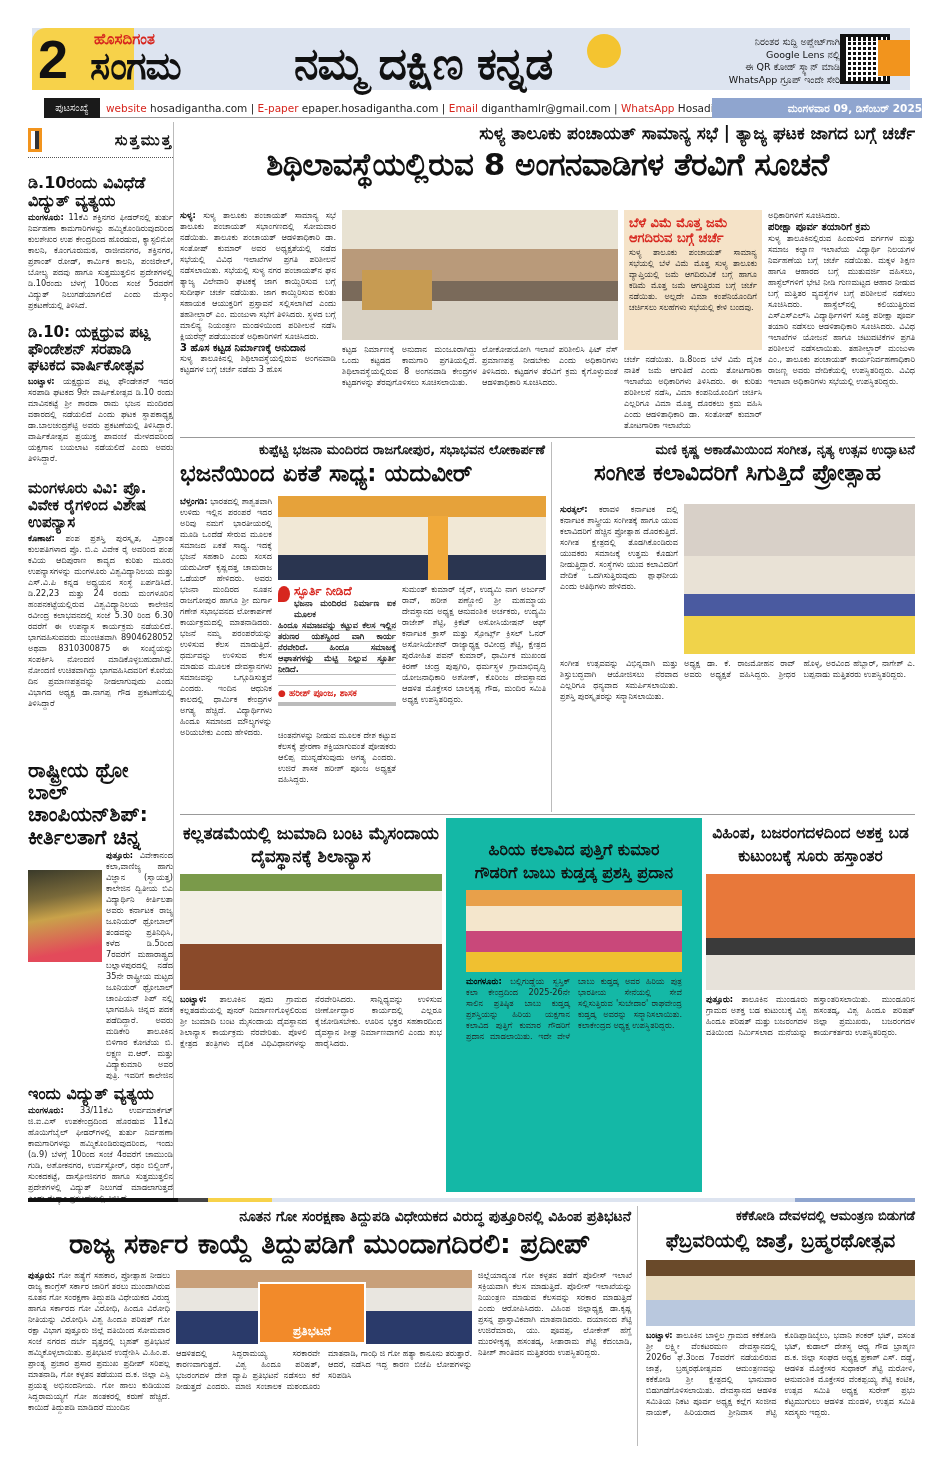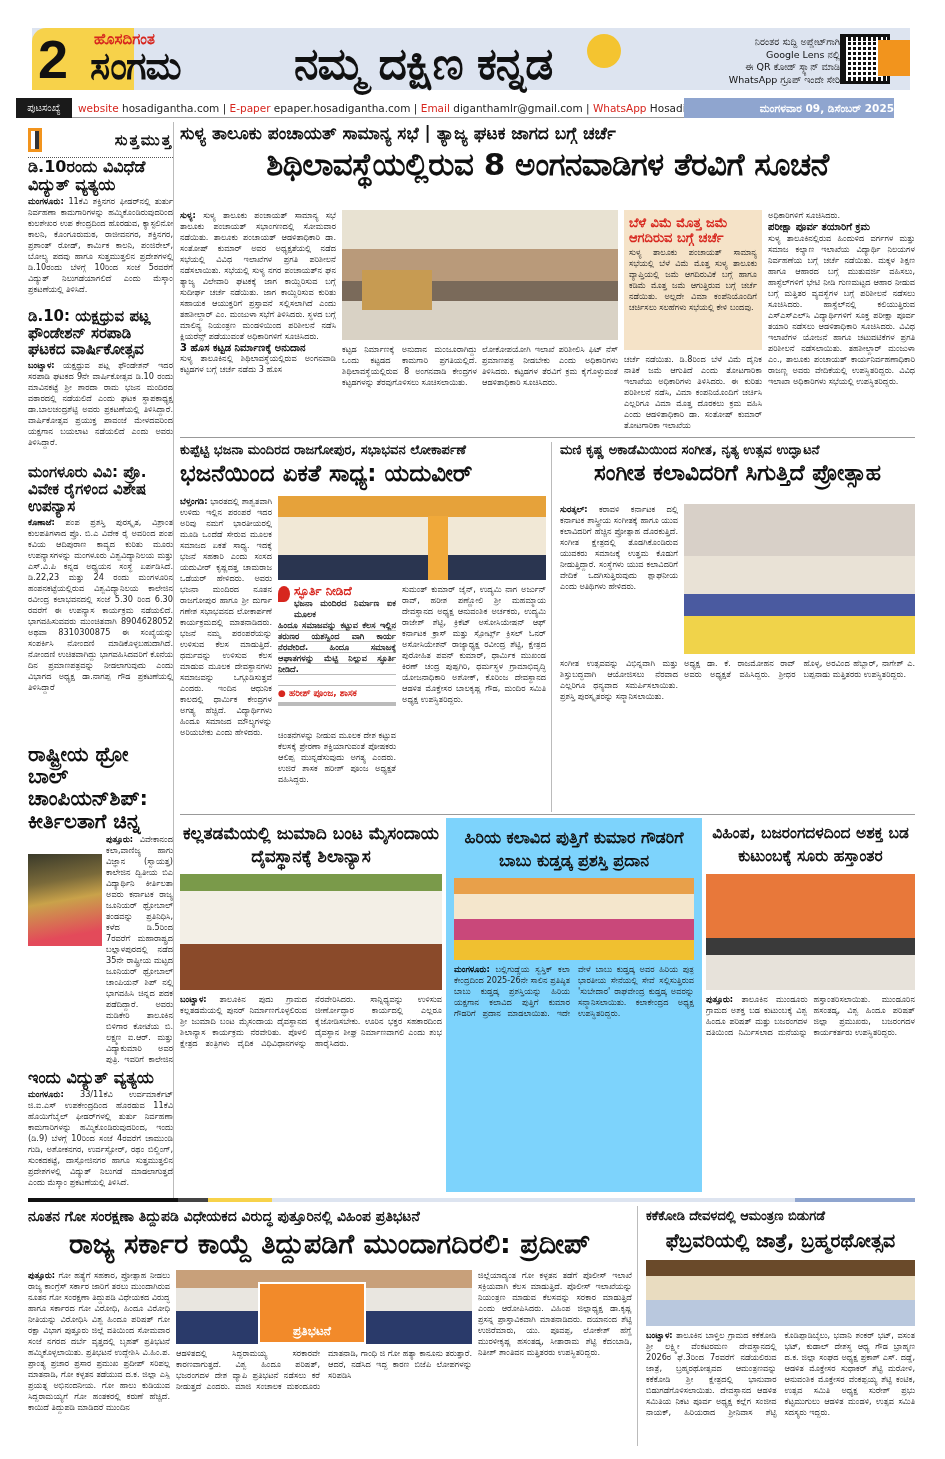--- a/index.html
+++ b/index.html
@@ -12,27 +12,27 @@
 #pgnum{left:6px;top:2px;font:bold 54px "Liberation Sans",sans-serif;color:#111;line-height:58px}
 #brand-top{left:62px;top:2px;font:bold 15px "DejaVu Sans",sans-serif;color:#d7261e}
 #brand{left:58px;top:16px;font:bold 38px "DejaVu Sans",sans-serif;color:#111;letter-spacing:-1px}
 #section-title{left:262px;top:10px;font:bold 44px "DejaVu Serif",serif;color:#111;letter-spacing:-1px}
 #sun{left:555px;top:6px;width:34px;height:34px;border-radius:50%;background:#f4c430}
 #qrtext{left:632px;top:8px;width:176px;font-size:9.5px;line-height:12.5px;text-align:right;color:#111}
 #qr{left:808px;top:6px;width:50px;height:50px;background:repeating-linear-gradient(90deg,#111 0 3px,#fff 3px 5px),#111;border:3px solid #111}
 #qr .inner{position:absolute;inset:4px;background:repeating-linear-gradient(0deg,#fff 0 2px,transparent 2px 5px)}
 #orange{left:878px;top:40px;width:32px;height:36px;background:#f2941d}
 
-#strip{left:16px;top:98px;width:878px;height:20px;border-bottom:1px solid #999}
+#strip{left:44px;top:98px;width:878px;height:20px;border-bottom:1px solid #999}
 #strip .pgtag{left:0;top:0;width:56px;height:20px;background:#1a1a1a;color:#fff;font-size:10px;line-height:20px;text-align:center}
 #strip .links{left:62px;top:0;font-size:10.5px;line-height:20px;color:#222;white-space:nowrap}
 #strip .links .red{color:#d7261e}
 #strip .date{left:668px;top:0;width:210px;height:20px;background:#8fa5cf;color:#fff;font-size:10.5px;line-height:20px;text-align:right;font-weight:bold}
 .hl{font-weight:bold;color:#111;line-height:1.12}
-.kick{font-weight:bold;color:#111;text-align:left}
+.kick{font-weight:bold;color:#111;text-align:right}
 .body{font-size:8.2px;line-height:11px;color:#222;text-align:justify;overflow:hidden}
 .body b{color:#000}
 .photo{background:linear-gradient(160deg,#c99a6b,#8c5a3a 40%,#d8c9b5 70%,#6b7a8f);overflow:hidden}
 .sub{font-weight:bold;font-size:10px;color:#111}
 .boxhl{color:#d7261e;font-weight:bold}
 .hr{height:1px;background:#999}
 </style>
 </head>
 <body>
 
@@ -69,21 +69,21 @@
     <span>HosadiganthaWeb</span>
   </div>
   <div class="abs date">ಮಂಗಳವಾರ 09, ಡಿಸೆಂಬರ್ 2025</div>
 </div>
 
 <div class="abs" style="left:28px;top:122px;width:146px;height:1080px;border-right:1px solid #bbb">
   <div style="display:flex;align-items:center;justify-content:space-between;gap:4px;height:36px;border-bottom:1px dotted #555">
     <span style="display:inline-block;width:14px;height:24px;border:3px solid #f2941d;background:#fff;box-shadow:inset -4px 0 0 #333"></span>
     <span style="font-weight:bold;font-size:15px;letter-spacing:2px">ಸುತ್ತಮುತ್ತ</span>
   </div>
-  <div class="hl" style="font-size:16px;margin-top:0">ಡಿ.10ರಂದು ವಿವಿಧೆಡೆ ವಿದ್ಯುತ್ ವ್ಯತ್ಯಯ</div>
+  <div class="hl" style="font-size:16px;margin-top:16px">ಡಿ.10ರಂದು ವಿವಿಧೆಡೆ ವಿದ್ಯುತ್ ವ್ಯತ್ಯಯ</div>
   <div class="body" style="height:108px;margin-top:2px"><b>ಮಂಗಳೂರು:</b> <span>11ಕೆವಿ ಶಕ್ತಿನಗರ ಫೀಡರ್‌ನಲ್ಲಿ ತುರ್ತು ನಿರ್ವಹಣಾ ಕಾಮಗಾರಿಗಳನ್ನು ಹಮ್ಮಿಕೊಂಡಿರುವುದರಿಂದ ಕುಲಶೇಖರ ಉಪ ಕೇಂದ್ರದಿಂದ ಹೊರಡುವ, ಕ್ಯಾಸ್ಟಲಿನೋ ಕಾಲನಿ, ಕೊಂಗೂರುಮಠ, ರಾಜೀವನಗರ, ಶಕ್ತಿನಗರ, ಪ್ರಶಾಂತ್ ರೋಡ್, ಕಾರ್ಮಿಕ ಕಾಲನಿ, ಪಂಜಿರೇಲ್, ಬೋಲ್ಯ ಪದವು ಹಾಗೂ ಸುತ್ತಮುತ್ತಲಿನ ಪ್ರದೇಶಗಳಲ್ಲಿ ಡಿ.10ರಂದು ಬೆಳಗ್ಗೆ 10ರಿಂದ ಸಂಜೆ 5ರವರೆಗೆ ವಿದ್ಯುತ್ ನಿಲುಗಡೆಯಾಗಲಿದೆ ಎಂದು ಮೆಸ್ಕಾಂ ಪ್ರಕಟಣೆಯಲ್ಲಿ ತಿಳಿಸಿದೆ.</span></div>
 
   <div class="hl" style="font-size:15px;margin-top:4px">ಡಿ.10: ಯಕ್ಷಧ್ರುವ ಪಟ್ಲ ಫೌಂಡೇಶನ್ ಸರಪಾಡಿ ಘಟಕದ ವಾರ್ಷಿಕೋತ್ಸವ</div>
   <div class="body" style="height:100px;margin-top:2px"><b>ಬಂಟ್ವಾಳ:</b> <span>ಯಕ್ಷಧ್ರುವ ಪಟ್ಲ ಫೌಂಡೇಶನ್ ಇದರ ಸರಪಾಡಿ ಘಟಕದ 9ನೇ ವಾರ್ಷಿಕೋತ್ಸವ ಡಿ.10 ರಂದು ಮಾವಿನಕಟ್ಟೆ ಶ್ರೀ ಶಾರದಾ ರಾಮ ಭಜನ ಮಂದಿರದ ವಠಾರದಲ್ಲಿ ನಡೆಯಲಿದೆ ಎಂದು ಘಟಕ ಸ್ಥಾಪಕಾಧ್ಯಕ್ಷ ಡಾ.ಬಾಲಚಂದ್ರಶೆಟ್ಟಿ ಅವರು ಪ್ರಕಟಣೆಯಲ್ಲಿ ತಿಳಿಸಿದ್ದಾರೆ. ವಾರ್ಷಿಕೋತ್ಸವ ಪ್ರಯುಕ್ತ ಪಾವಂಜೆ ಮೇಳದವರಿಂದ ಯಕ್ಷಗಾನ ಬಯಲಾಟ ನಡೆಯಲಿದೆ ಎಂದು ಅವರು ತಿಳಿಸಿದ್ದಾರೆ.</span></div>
 
   <div class="hl" style="font-size:15px;margin-top:4px">ಮಂಗಳೂರು ವಿವಿ: ಪ್ರೊ. ವಿವೇಕ ರೈಗಳಿಂದ ವಿಶೇಷ ಉಪನ್ಯಾಸ</div>
   <div class="body" style="height:222px;margin-top:2px"><b>ಕೊಣಾಜೆ:</b> <span>ಪಂಪ ಪ್ರಶಸ್ತಿ ಪುರಸ್ಕೃತ, ವಿಶ್ರಾಂತ ಕುಲಪತಿಗಳಾದ ಪ್ರೊ. ಬಿ.ಎ ವಿವೇಕ ರೈ ಅವರಿಂದ ಪಂಪ ಕವಿಯ ಆದಿಪುರಾಣ ಕಾವ್ಯದ ಕುರಿತು ಮೂರು ಉಪನ್ಯಾಸಗಳನ್ನು ಮಂಗಳೂರು ವಿಶ್ವವಿದ್ಯಾನಿಲಯ ಮತ್ತು ಎಸ್.ವಿ.ಪಿ ಕನ್ನಡ ಅಧ್ಯಯನ ಸಂಸ್ಥೆ ಏರ್ಪಡಿಸಿದೆ. ಡಿ.22,23 ಮತ್ತು 24 ರಂದು ಮಂಗಳೂರಿನ ಹಂಪನಕಟ್ಟೆಯಲ್ಲಿರುವ ವಿಶ್ವವಿದ್ಯಾನಿಲಯ ಕಾಲೇಜಿನ ರವೀಂದ್ರ ಕಲಾಭವನದಲ್ಲಿ ಸಂಜೆ 5.30 ರಿಂದ 6.30 ರವರೆಗೆ ಈ ಉಪನ್ಯಾಸ ಕಾರ್ಯಕ್ರಮ ನಡೆಯಲಿದೆ. ಭಾಗವಹಿಸುವವರು ಮುಂಚಿತವಾಗಿ 8904628052 ಅಥವಾ 8310300875 ಈ ಸಂಖ್ಯೆಯನ್ನು ಸಂಪರ್ಕಿಸಿ ನೋಂದಣಿ ಮಾಡಿಕೊಳ್ಳಬಹುದಾಗಿದೆ. ನೋಂದಣಿ ಉಚಿತವಾಗಿದ್ದು ಭಾಗವಹಿಸಿದವರಿಗೆ ಕೊನೆಯ ದಿನ ಪ್ರಮಾಣಪತ್ರವನ್ನು ನೀಡಲಾಗುವುದು ಎಂದು ವಿಭಾಗದ ಅಧ್ಯಕ್ಷ ಡಾ.ನಾಗಪ್ಪ ಗೌಡ ಪ್ರಕಟಣೆಯಲ್ಲಿ ತಿಳಿಸಿದ್ದಾರೆ</span></div>
 
   <div class="hl" style="font-size:20px;margin-top:4px">ರಾಷ್ಟ್ರೀಯ ಥ್ರೋ ಬಾಲ್ ಚಾಂಪಿಯನ್‌ಶಿಪ್: ಕೀರ್ತಿಲತಾಗೆ ಚಿನ್ನ</div>
   <div style="position:relative;margin-top:2px">
@@ -148,21 +148,21 @@
   <div class="abs body" style="left:0;top:216px;width:118px;height:150px">ಸಂಗೀತ ಉತ್ಸವವನ್ನು ವಿಭಿನ್ನವಾಗಿ ಮತ್ತು ಶಿಸ್ತುಬದ್ಧವಾಗಿ ಆಯೋಜಿಸಲು ನೆರವಾದ ಎಲ್ಲರಿಗೂ ಧನ್ಯವಾದ ಸಮರ್ಪಿಸಲಾಯಿತು. ಪ್ರಶಸ್ತಿ ಪುರಸ್ಕೃತರನ್ನು ಸನ್ಮಾನಿಸಲಾಯಿತು.</div>
   <div class="abs body" style="left:124px;top:216px;width:231px;height:150px;column-count:2;column-gap:8px">ಅಧ್ಯಕ್ಷ ಡಾ. ಕೆ. ರಾಜಮೋಹನ ರಾವ್ ಅವರು ಅಧ್ಯಕ್ಷತೆ ವಹಿಸಿದ್ದರು. ಶ್ರೀಧರ ಹೊಳ್ಳ, ಅರವಿಂದ ಹೆಬ್ಬಾರ್, ನಾಗೇಶ್ ಎ. ಬಪ್ಪನಾಡು ಮತ್ತಿತರರು ಉಪಸ್ಥಿತರಿದ್ದರು.</div>
 </div>
 <div class="abs hr" style="left:180px;top:814px;width:735px"></div>
 
 <div class="abs" style="left:180px;top:818px;width:262px;height:374px">
   <div class="hl" style="font-size:17px;text-align:center;line-height:23px;padding-top:4px">ಕಲ್ಲತಡಮೆಯಲ್ಲಿ ಜುಮಾದಿ ಬಂಟ ಮೈಸಂದಾಯ ದೈವಸ್ಥಾನಕ್ಕೆ ಶಿಲಾನ್ಯಾಸ</div>
   <div class="photo" style="margin-top:6px;width:262px;height:116px;background:linear-gradient(180deg,#7a9a4a 0 15%,#f3efe6 15% 60%,#8a4a2a 60%)"></div>
   <div class="body" style="margin-top:4px;height:196px;column-count:2;column-gap:8px"><b>ಬಂಟ್ವಾಳ:</b> <span>ತಾಲೂಕಿನ ಪುದು ಗ್ರಾಮದ ಕಲ್ಲತಡಮೆಯಲ್ಲಿ ಪುನರ್ ನಿರ್ಮಾಣಗೊಳ್ಳಲಿರುವ ಶ್ರೀ ಜುಮಾದಿ ಬಂಟ ಮೈಸಂದಾಯ ದೈವಸ್ಥಾನದ ಶಿಲಾನ್ಯಾಸ ಕಾರ್ಯಕ್ರಮ ನೆರವೇರಿತು. ಪೊಳಲಿ ಕ್ಷೇತ್ರದ ತಂತ್ರಿಗಳು ವೈದಿಕ ವಿಧಿವಿಧಾನಗಳನ್ನು ನೆರವೇರಿಸಿದರು.</span> <span>ಸಾನ್ನಿಧ್ಯವನ್ನು ಉಳಿಸುವ ಜೀರ್ಣೋದ್ಧಾರ ಕಾರ್ಯದಲ್ಲಿ ಎಲ್ಲರೂ ಕೈಜೋಡಿಸಬೇಕು. ಊರಿನ ಭಕ್ತರ ಸಹಕಾರದಿಂದ ದೈವಸ್ಥಾನ ಶೀಘ್ರ ನಿರ್ಮಾಣವಾಗಲಿ ಎಂದು ಶುಭ ಹಾರೈಸಿದರು.</span></div>
 </div>
-<div class="abs" style="left:446px;top:818px;width:256px;height:374px;background:#7dd3fc;padding:8px">
+<div class="abs" style="left:446px;top:818px;width:256px;height:374px;background:#14b8a6;padding:20px">
   <div class="hl" style="font-size:16px;text-align:center;line-height:23px">ಹಿರಿಯ ಕಲಾವಿದ ಪುತ್ತಿಗೆ ಕುಮಾರ ಗೌಡರಿಗೆ ಬಾಬು ಕುಡ್ತಡ್ಕ ಪ್ರಶಸ್ತಿ ಪ್ರದಾನ</div>
   <div class="photo" style="margin-top:6px;height:82px;background:linear-gradient(180deg,#e8a04a 0 20%,#f4e6cc 20% 50%,#c9487a 50% 75%,#f0c030 75%)"></div>
   <div class="body" style="margin-top:4px;height:232px;column-count:2;column-gap:8px"><b>ಮಂಗಳೂರು:</b> <span>ಬಲ್ಲಿಗುಡ್ಡೆಯ ಸ್ವಸ್ತಿಕ್ ಕಲಾ ಕೇಂದ್ರದಿಂದ 2025-26ನೇ ಸಾಲಿನ ಪ್ರತಿಷ್ಠಿತ ಬಾಬು ಕುಡ್ತಡ್ಕ ಪ್ರಶಸ್ತಿಯನ್ನು ಹಿರಿಯ ಯಕ್ಷಗಾನ ಕಲಾವಿದ ಪುತ್ತಿಗೆ ಕುಮಾರ ಗೌಡರಿಗೆ ಪ್ರದಾನ ಮಾಡಲಾಯಿತು.</span> <span>ಇದೇ ವೇಳೆ ಬಾಬು ಕುಡ್ತಡ್ಕ ಅವರ ಹಿರಿಯ ಪುತ್ರ ಭಾರತೀಯ ಸೇನೆಯಲ್ಲಿ ಸೇವೆ ಸಲ್ಲಿಸುತ್ತಿರುವ 'ಸುಬೇದಾರ' ರಾಘವೇಂದ್ರ ಕುಡ್ತಡ್ಕ ಅವರನ್ನು ಸನ್ಮಾನಿಸಲಾಯಿತು. ಕಲಾಕೇಂದ್ರದ ಅಧ್ಯಕ್ಷ ಉಪಸ್ಥಿತರಿದ್ದರು.</span></div>
 </div>
 <div class="abs" style="left:706px;top:818px;width:209px;height:374px">
   <div class="hl" style="font-size:15.5px;text-align:center;line-height:23px;padding-top:4px">ವಿಹಿಂಪ, ಬಜರಂಗದಳದಿಂದ ಅಶಕ್ತ ಬಡ ಕುಟುಂಬಕ್ಕೆ ಸೂರು ಹಸ್ತಾಂತರ</div>
   <div class="photo" style="margin-top:6px;height:116px;background:linear-gradient(180deg,#e8783a 0 55%,#3a3a3a 55% 70%,#e7e2da 70%)"></div>
   <div class="body" style="margin-top:4px;height:196px;column-count:2;column-gap:6px"><b>ಪುತ್ತೂರು:</b> <span>ತಾಲೂಕಿನ ಮುಂಡೂರು ಗ್ರಾಮದ ಅಶಕ್ತ ಬಡ ಕುಟುಂಬಕ್ಕೆ ವಿಶ್ವ ಹಿಂದೂ ಪರಿಷತ್ ಮತ್ತು ಬಜರಂಗದಳ ವತಿಯಿಂದ ನಿರ್ಮಿಸಲಾದ ಮನೆಯನ್ನು ಹಸ್ತಾಂತರಿಸಲಾಯಿತು.</span> <span>ಮುಂಡೂರಿನ ಹಸಂತಡ್ಕ, ವಿಶ್ವ ಹಿಂದೂ ಪರಿಷತ್ ಜಿಲ್ಲಾ ಪ್ರಮುಖರು, ಬಜರಂಗದಳ ಕಾರ್ಯಕರ್ತರು ಉಪಸ್ಥಿತರಿದ್ದರು.</span></div>
 </div>
 

